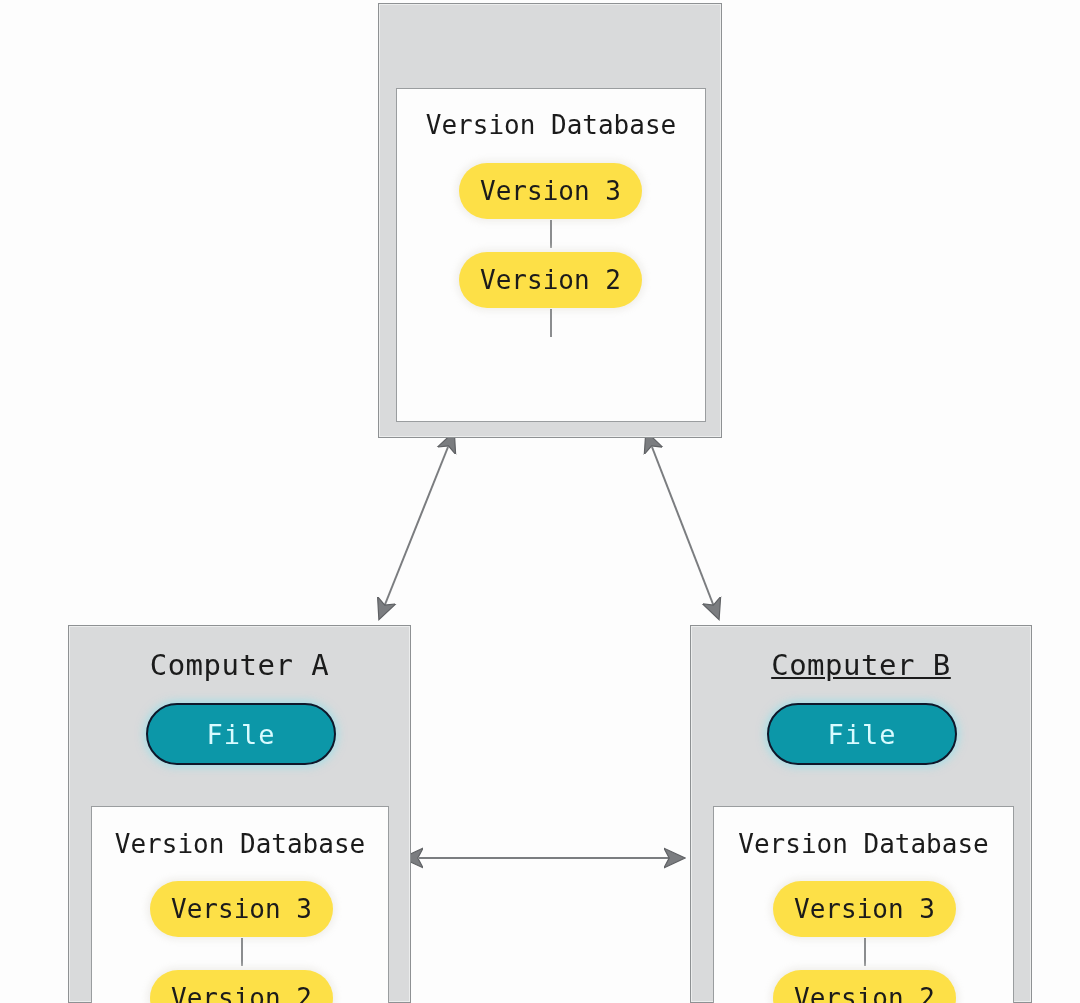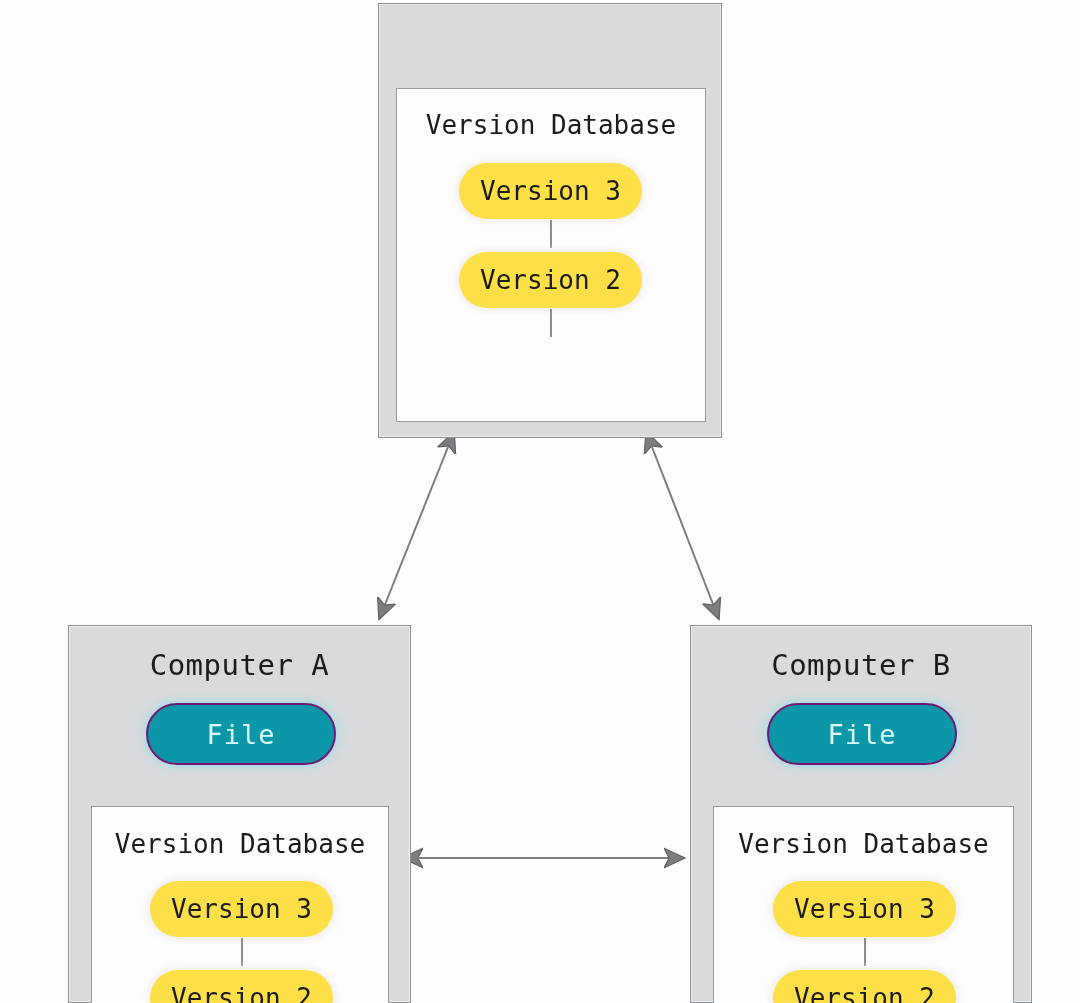--- a/index.html
+++ b/index.html
@@ -61,21 +61,21 @@
     justify-content: center;
     color: #1b1b1b;
     white-space: nowrap;
     box-shadow: 0 0 6px 3px rgba(238,237,234,0.85);
   }
 
   
   .file-pill {
     position: absolute;
     background: #0c97a8;
-    border: 2px solid #701a75;
+    border: 2px solid #0f172a;
     border-radius: 999px;
     display: flex;
     align-items: center;
     justify-content: center;
     color: #d9fbff;
     font-size: 27px;
     letter-spacing: 1px;
     box-sizing: border-box;
     box-shadow: 0 0 8px 2px rgba(120,226,240,0.55);
   }
@@ -164,21 +164,21 @@
       <div class="pill-link" style="left:149px; top:131px; height:28px;"></div>
 
       <div class="pill" style="left:58px; top:163px; width:183px; height:56px; font-size:26px;">
         <span>Version 2</span>
       </div>
     </div>
   </div>
 
   <div class="machine" style="left:690px; top:625px; width:342px; height:378px;">
 
-    <div class="machine-title" style="top:22px; font-size:29px;">Computer B</div>
+    <div class="machine-title" style="top:22px; font-size:29px;text-decoration:underline;">Computer B</div>
 
     <div class="file-pill" style="left:76px; top:77px; width:190px; height:62px;">
       <span>File</span>
     </div>
 
     <div class="vdb" style="left:22px; top:180px; width:301px; height:198px;">
 
       <div class="vdb-title" style="top:22px; font-size:26px;">Version Database</div>
 
       <div class="pill" style="left:59px; top:74px; width:183px; height:56px; font-size:26px;">

